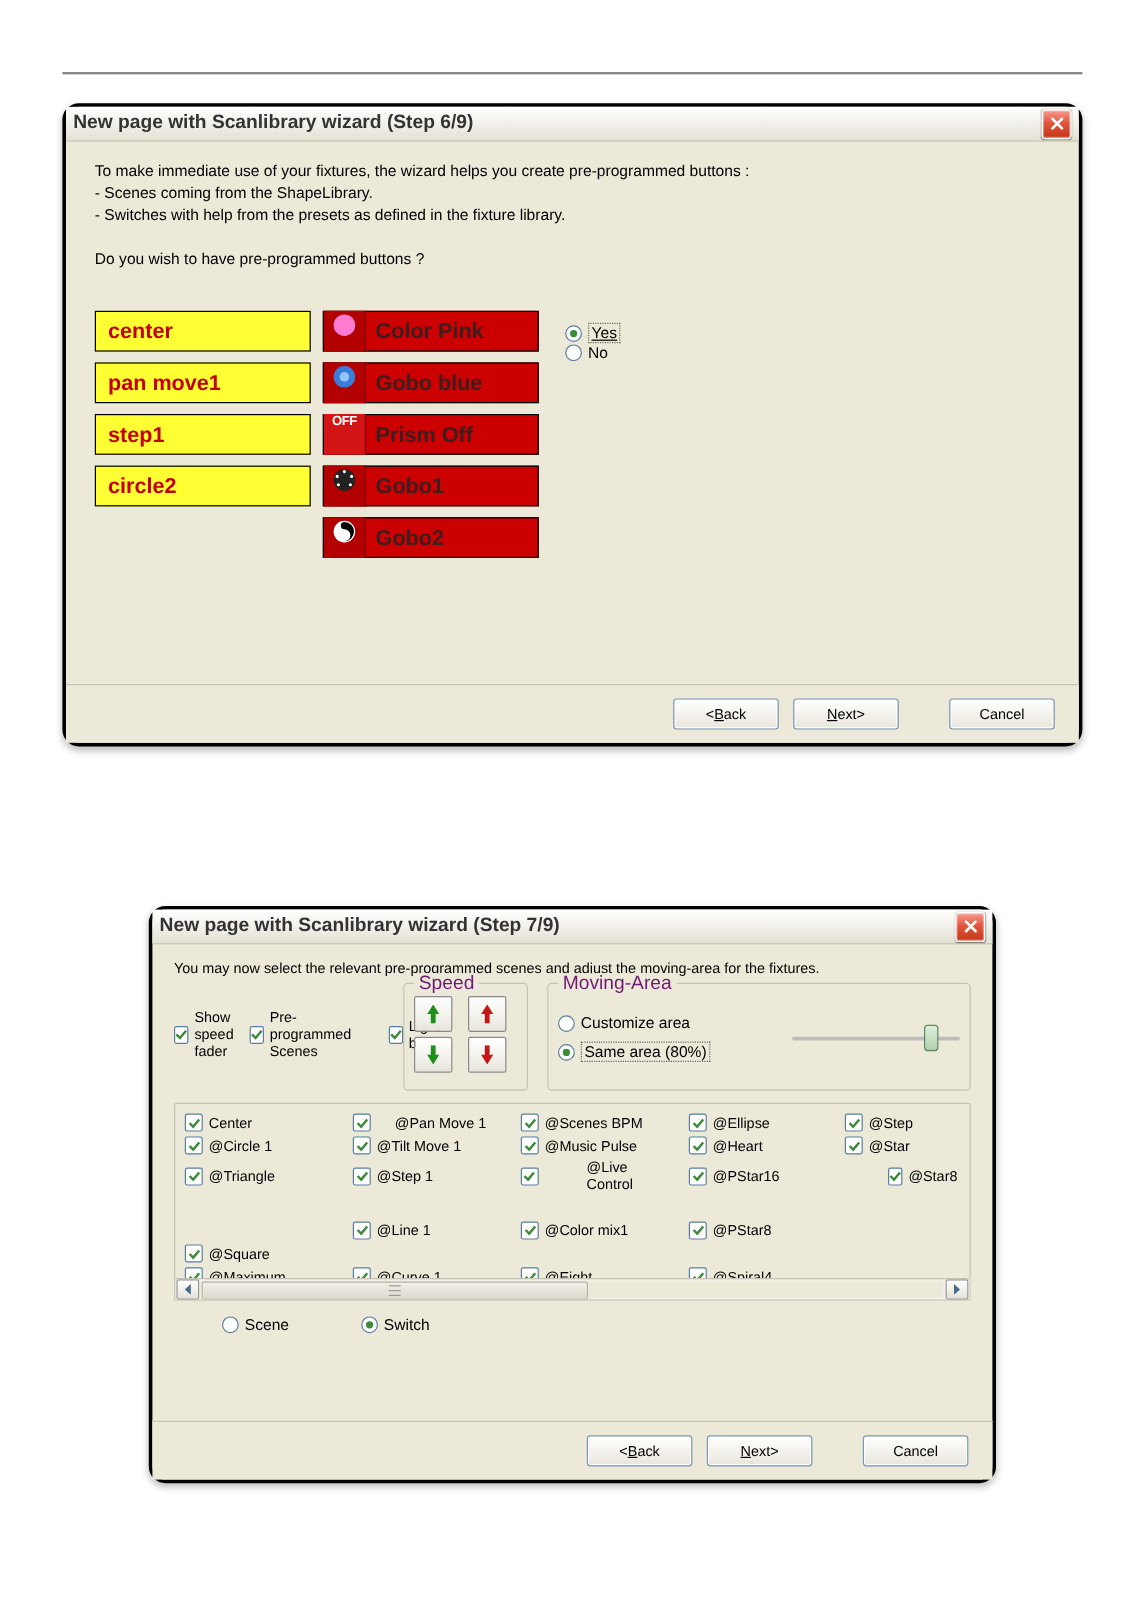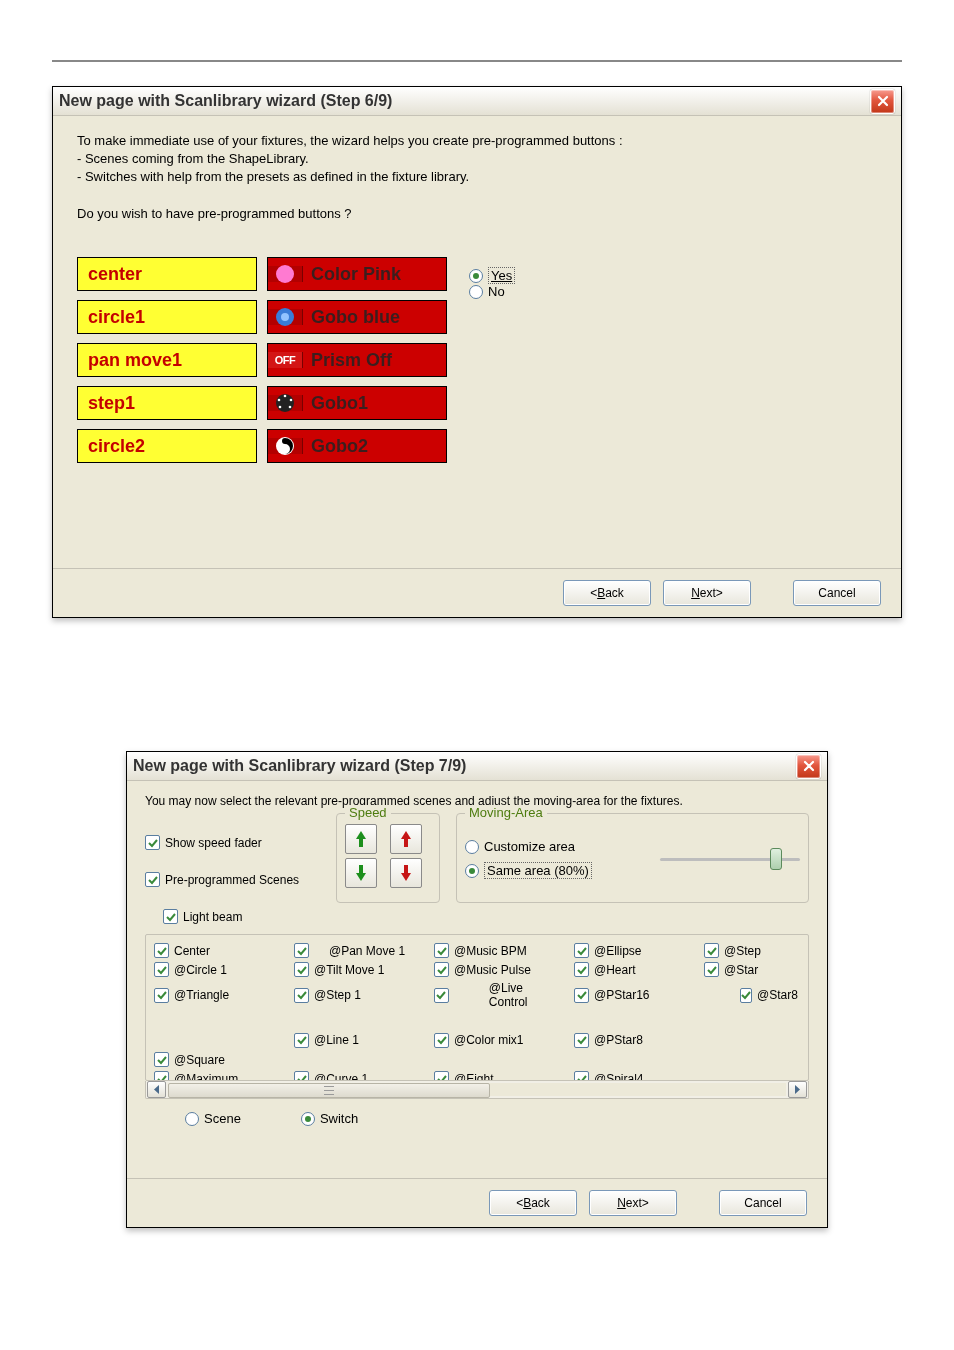--- a/index.html
+++ b/index.html
@@ -1,55 +1,55 @@
 <!DOCTYPE html>
 <html><head>
 <meta charset="utf-8">
 <style>
   html,body{margin:0;padding:0;font-family:"Tahoma","Segoe UI",sans-serif;font-size:13px;color:#000;background:#fff}
   .page{width:954px;height:1350px;position:relative;box-sizing:border-box;padding:60px 52px}
   .sep{border-top:2px solid #888;margin-bottom:24px}
-  .dialog{position:relative;border:1px solid #000000;border-radius:0;background:#ece9d8;box-shadow:0 3px 6px rgba(0,0,0,0.25)}
+  .dialog{position:relative;border:3px solid #000000;border-radius:14px;background:#ece9d8;box-shadow:0 3px 6px rgba(0,0,0,0.25)}
   .dlg6{height:530px;margin-bottom:133px}
   .dlg7{width:700px;margin:0 auto;height:475px}
   .titlebar{height:28px;background:linear-gradient(#ffffff,#e4e1d4);border-bottom:1px solid #c5c2b6;display:flex;align-items:center;padding:0 6px;position:relative}
   .titlebar-title{font-size:16px;font-weight:bold;color:#333;flex:1;white-space:nowrap}
   .closebtn{width:23px;height:23px;background:linear-gradient(#f89b8f,#e2563e 45%,#c23719);border:1px solid #fff;border-radius:3px;display:flex;align-items:center;justify-content:center;color:#fff;font-weight:bold;font-size:15px;box-shadow:inset 0 0 0 1px rgba(255,255,255,.4),0 0 1px rgba(0,0,0,.5);cursor:pointer}
   .closebtn svg{display:block}
   .body6{padding:16px 24px 0 24px}
   .intro{font-size:13px;line-height:18px;margin-bottom:20px}
   .question{margin-bottom:36px}
   .previewzone{display:flex;align-items:flex-start;gap:22px}
   .btncols{display:flex;gap:10px}
   .btncol{display:flex;flex-direction:column;gap:9px}
   .preset{width:180px;height:34px;border:1px solid #000;display:flex;align-items:center;font-size:18px;font-weight:bold;box-sizing:border-box}
   .yellow{background:#ffff33;color:#c40000}
   .red{background:#cc0000;color:#3b1e1e}
   .yellow span{padding-left:10px}
-  .red .ico{width:34px;height:16px;display:flex;align-items:center;justify-content:center;border-right:1px solid #7a0000;background:#b30000}
+  .red .ico{width:34px;height:34px;display:flex;align-items:flex-start;justify-content:center;border-right:1px solid #7a0000;background:#b30000}
   .red .lbl{flex:1;text-align:left;padding-left:8px}
   .yn{display:flex;flex-direction:column;gap:0;padding-top:10px}
   .radio{display:flex;align-items:center;gap:5px;font-size:13px}
   .radio .r{width:12px;height:12px;border:1px solid #5a7ea0;border-radius:50%;display:inline-flex;align-items:center;justify-content:center;background:#fff}
   .radio .r.on::after{content:"";width:6px;height:6px;border-radius:50%;background:#3a8a3a}
   .navbar{position:absolute;left:0;right:0;bottom:0;height:48px;border-top:1px solid #c5c2b6;display:flex;align-items:center;justify-content:flex-end;gap:12px;padding-right:20px;background:#ece9d8}
   .winbtn{min-width:86px;height:24px;border:1px solid #7a98b8;border-radius:3px;background:linear-gradient(#ffffff,#e8e6dc);font-size:12px;display:flex;align-items:center;justify-content:center;cursor:pointer;box-shadow:inset 0 0 0 1px #fff}
   .winbtn .u{text-decoration:underline}
 
   
   .body7{padding:12px 18px 0 18px;position:relative}
   .toprow{display:flex;gap:16px;align-items:flex-start}
-  .leftopts{display:flex;flex-direction:column;gap:22px;width:175px;padding-top:22px}
+  .leftopts{display:flex;flex-direction:row;gap:10px;width:175px;padding-top:22px}
   .chk{display:flex;align-items:center;gap:5px;font-size:12px}
   .chk .c{width:13px;height:13px;border:1px solid #5a7ea0;background:#fff;display:inline-flex;align-items:center;justify-content:center;border-radius:2px}
   .chk .c.on svg{display:block}
   .chk .c svg{display:none;width:10px;height:10px}
   .indent{padding-left:18px}
   .group{border:1px solid #c5c2b6;border-radius:4px;padding:10px 8px 8px 8px;position:relative}
-  .group .legend{position:absolute;top:-9px;left:8px;background:#ece9d8;padding:0 4px;font-size:13px;color:#4d7c0f}
+  .group .legend{position:absolute;top:-9px;left:8px;background:#ece9d8;padding:0 4px;font-size:16px;color:#701a75}
   .speedgrp{width:86px;height:70px}
   .speedgrid{display:grid;grid-template-columns:1fr 1fr;grid-template-rows:1fr 1fr;gap:4px}
   .arrowbtn{width:30px;height:28px;border:1px solid #8a8a8a;background:linear-gradient(#ffffff,#e8e6dc);display:flex;align-items:center;justify-content:center;border-radius:2px}
   .arrowbtn svg{display:block}
   .movgrp{flex:1;height:70px;display:flex;align-items:center;gap:14px}
   .movcol{display:flex;flex-direction:column;gap:8px}
   .slider{width:140px;height:20px;position:relative;display:flex;align-items:center}
   .slider .track{flex:1;height:3px;background:#bdbdbd;border-radius:2px}
   .slider .thumb{position:absolute;left:110px;width:10px;height:20px;background:linear-gradient(#dff0df,#aecfae);border:1px solid #5c8a5c;border-radius:3px}
   .dashbox{border:1px dotted #666;padding:0 2px}
@@ -87,23 +87,20 @@
       </div>
       <div class="question">Do you wish to have pre-programmed buttons ?</div>
 
       <div class="previewzone">
         <div class="btncols">
           <div class="btncol">
             <div class="preset yellow">
                 <span>center</span>
               </div>
             <div class="preset yellow">
-                <span>circle1</span>
-              </div>
-            <div class="preset yellow">
                 <span>pan move1</span>
               </div>
             <div class="preset yellow">
                 <span>step1</span>
               </div>
             <div class="preset yellow">
                 <span>circle2</span>
               </div>
           </div>
           <div class="btncol">
@@ -287,21 +284,21 @@
                 </svg>
               </span>
               <span>@Pan Move 1</span>
             </div>
             <div class="chk" style="grid-area: 1 / 3;">
               <span class="c on">
                 <svg viewBox="0 0 10 10">
                   <path d="M1 5 L4 8 L9 2" stroke="#3a8a3a" stroke-width="2" fill="none"></path>
                 </svg>
               </span>
-              <span>@Music BPM</span>
+              <span>@Scenes BPM</span>
             </div>
             <div class="chk" style="grid-area: 1 / 4;">
               <span class="c on">
                 <svg viewBox="0 0 10 10">
                   <path d="M1 5 L4 8 L9 2" stroke="#3a8a3a" stroke-width="2" fill="none"></path>
                 </svg>
               </span>
               <span>@Ellipse</span>
             </div>
             <div class="chk" style="grid-area: 1 / 5;">

